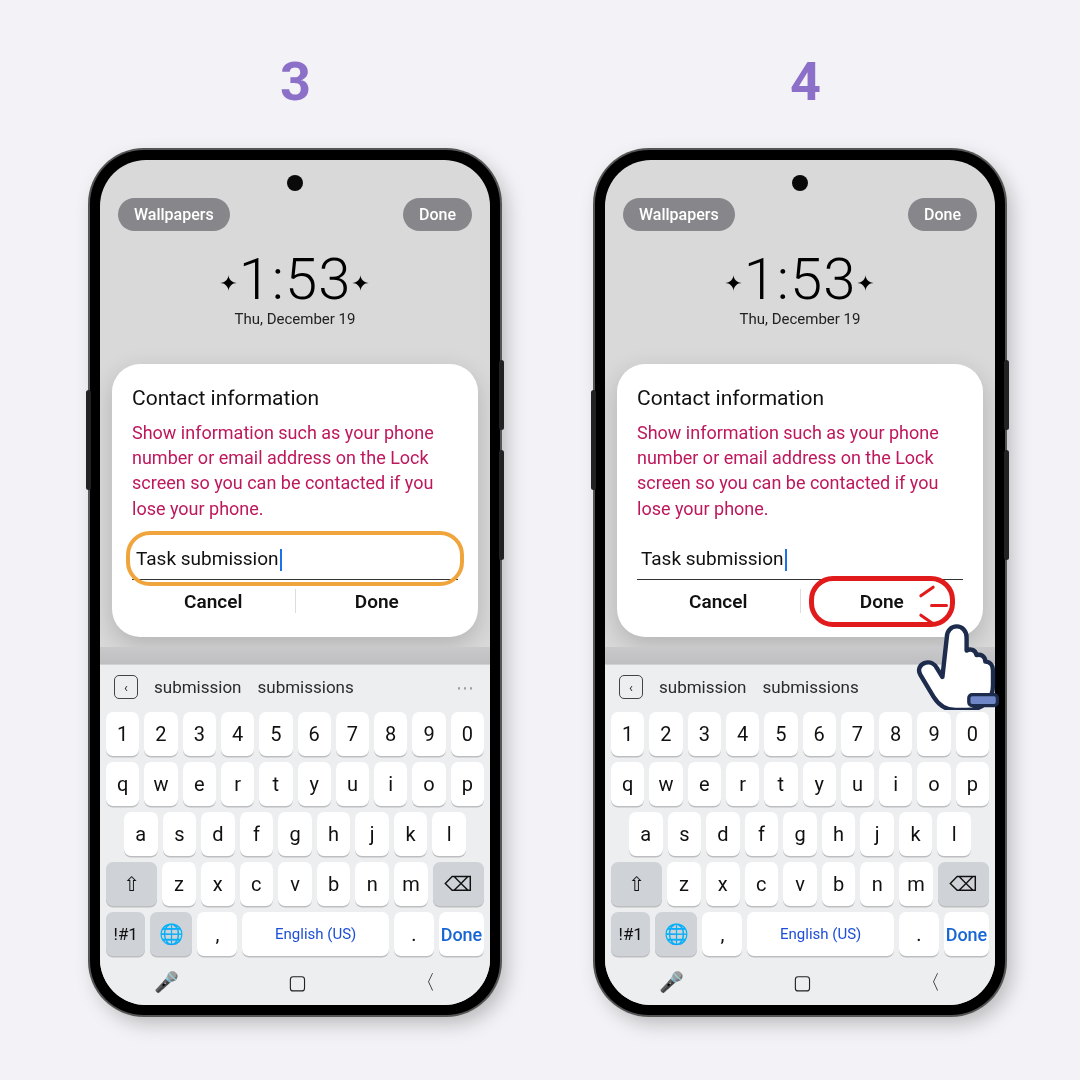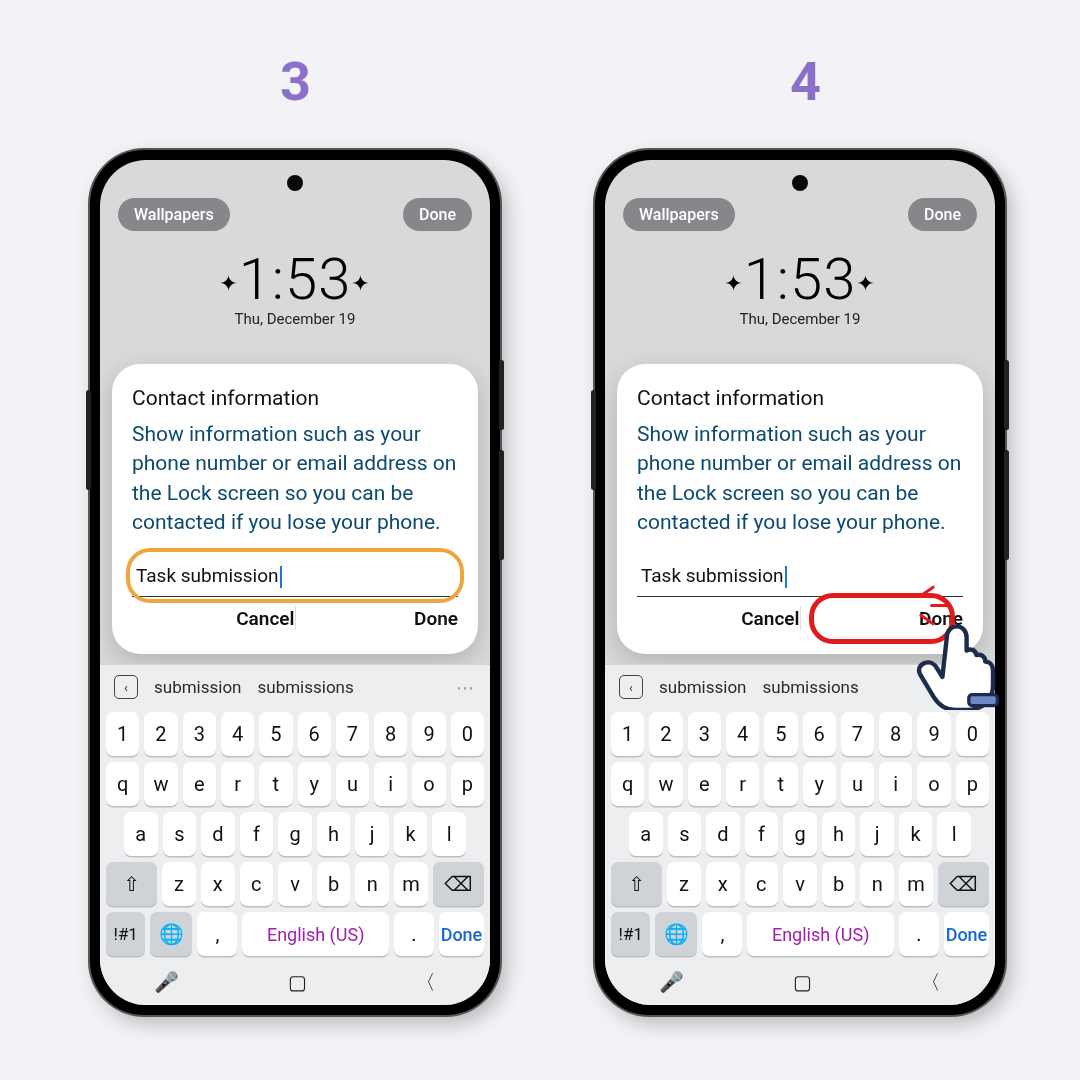--- a/index.html
+++ b/index.html
@@ -20,42 +20,42 @@
 .top-area{position:relative;flex:0 0 auto;height:204px}
 .chip{position:absolute;top:38px;padding:7px 16px;border-radius:20px;background:rgba(120,120,125,.85);color:#fff;font-size:16px;font-weight:500}
 .chip.wall{left:18px}.chip.done-top{right:18px}
 .clock{position:absolute;top:90px;left:0;right:0;text-align:center}
 .clock .time{font-size:58px;font-weight:300;letter-spacing:1px;color:#000;line-height:1}
 .clock .date{font-size:15px;color:#222;margin-top:2px}
 .clock .sparkle{font-size:22px;vertical-align:middle}
 
 .dialog{margin:0 12px;background:#fff;border-radius:28px;padding:22px 20px 14px;box-shadow:0 8px 24px rgba(0,0,0,.18)}
 .dialog h3{margin:0 0 10px;font-size:21px;font-weight:400;color:#111}
-.dialog p{margin:5px 0 16px;font-size:21px;line-height:1.4;color:#0c4a6e}
+.dialog p{margin:5px 0 16px;font-size:18px;line-height:1.4;color:#be185d}
 .field-wrap{position:relative;}
 .field{width:100%;box-sizing:border-box;font-size:19px;padding:10px 4px 8px;border:none;border-bottom:1.5px solid #333;background:transparent;outline:none;color:#111}
 .caret{display:inline-block;width:2px;height:22px;background:#1a73e8;vertical-align:middle;margin-left:1px}
 .field-hl{position:absolute;inset:-6px -6px;border:4px solid #f0a43c;border-radius:24px;pointer-events:none}
 
 .dlg-btns{display:flex;align-items:center}
 .dlg-btns .sep{width:1px;height:24px;background:#ddd}
-.dlg-btn{flex:1;text-align:right;font-size:19px;font-weight:600;color:#111;padding:10px 0;position:relative}
+.dlg-btn{flex:1;text-align:center;font-size:19px;font-weight:600;color:#111;padding:10px 0;position:relative}
 .done-hl{position:absolute;inset:-4px 8px;border:5px solid #e11b1b;border-radius:24px;pointer-events:none}
 
 .gap-strip{height:42px;background:linear-gradient(#c9c9cb,#bfbfc1);margin-top:10px}
 
 .kb{flex:1 1 auto;background:#eceef0;display:flex;flex-direction:column;border-top:1px solid #d0d2d6}
 .sugg{display:flex;align-items:center;height:44px;padding:0 14px;font-size:17px;color:#2b2b2b;gap:16px}
 .sugg .back-ic{width:22px;height:22px;border:1.5px solid #444;border-radius:5px;display:flex;align-items:center;justify-content:center;font-size:13px}
 .sugg .dots{margin-left:auto;color:#9a9a9d;letter-spacing:2px;font-size:18px}
 .krow{display:flex;gap:5px;padding:3px 6px;justify-content:center}
 .key{background:#fff;border-radius:7px;box-shadow:0 1.5px 0 rgba(0,0,0,.2);min-width:30px;height:44px;display:flex;align-items:center;justify-content:center;font-size:20px;color:#111;flex:1}
 .key.dark{background:#cfd3d8}
 .key.shift,.key.bksp{flex:1.35}
-.key.space{flex:5.2;font-size:18px;color:#a21caf}
+.key.space{flex:5.2;font-size:15px;color:#1d4ed8}
 .key.sym{flex:1.4;font-size:17px}
 .key.globe{flex:0 0 42px}
 .key.punct{flex:0 0 40px}
 .key.kb-done{flex:1.6;color:#1766d6;font-size:18px;font-weight:500;background:#fff}
 .nav{display:flex;justify-content:space-around;align-items:center;height:46px;color:#222;font-size:20px}
 
 .cursor-hand{position:absolute;z-index:60;pointer-events:none}
 .cursor-hand svg{width:110px;height:110px}
 .sparks{position:absolute;z-index:59}
 .sparks span{position:absolute;width:18px;height:3px;background:#e11b1b;border-radius:2px}

